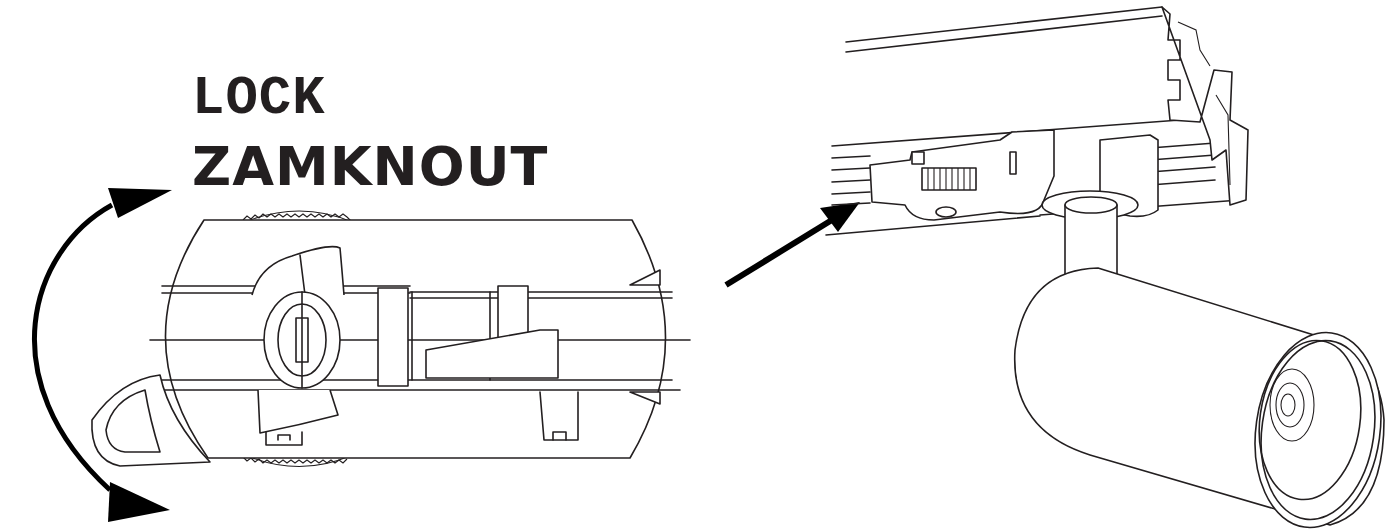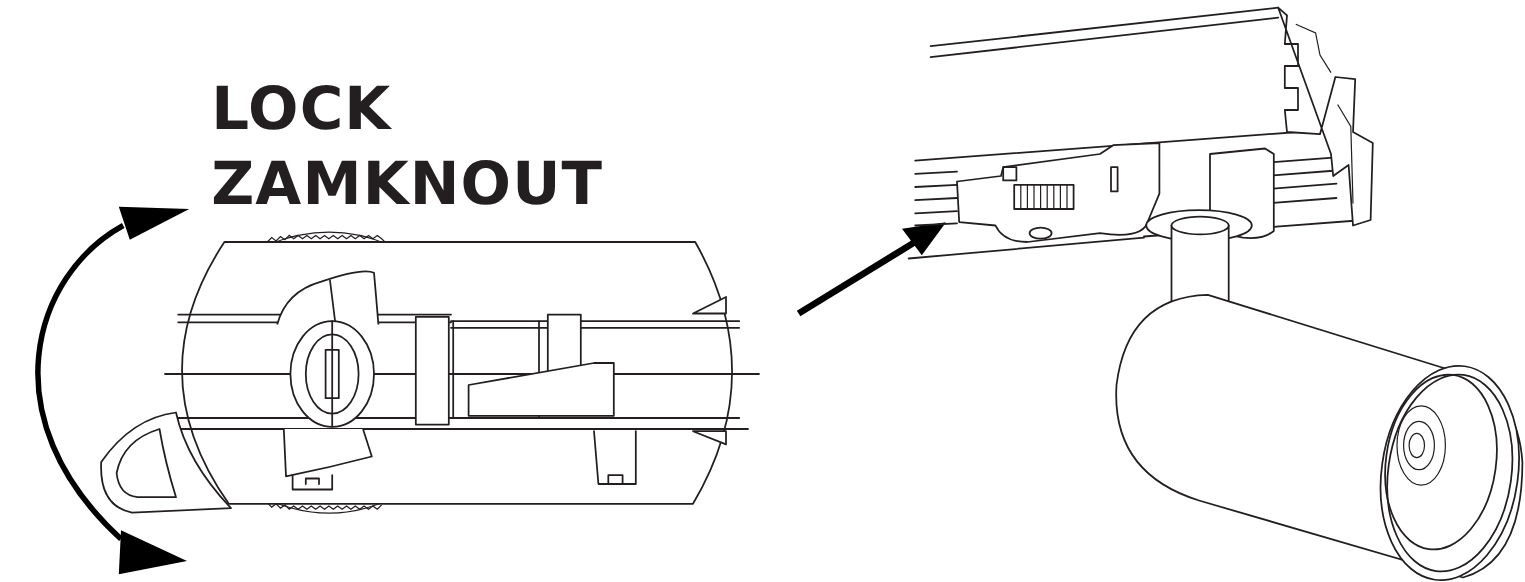--- a/index.html
+++ b/index.html
@@ -1,18 +1,18 @@
 <!DOCTYPE html>
 <html><head>
 <meta charset="utf-8">
 <style>
   html,body{margin:0;padding:0;background:#ffffff;}
   body{width:1386px;height:529px;overflow:hidden;position:relative;font-family:"Liberation Sans","DejaVu Sans",sans-serif;}
   .label{position:absolute;left:192px;color:#231f20;font-weight:600;font-size:54px;letter-spacing:1px;line-height:1;font-family:"DejaVu Sans","Liberation Sans",sans-serif;}
-  #lbl1{top:72px;}
+  #lbl1{top:72px;font-family:Liberation Mono, monospace;}
   #lbl2{top:140px;text-align:center;}
   svg{position:absolute;left:0;top:0;}
   .ln{fill:none;stroke:#231f20;stroke-width:1.6;stroke-linejoin:round;stroke-linecap:round;}
   .thin{fill:none;stroke:#231f20;stroke-width:1.1;}
   .wf{fill:#fff;stroke:#231f20;stroke-width:1.6;stroke-linejoin:round;}
   .blk{fill:#000;stroke:none;}
 </style>
 </head>
 <body>
 

